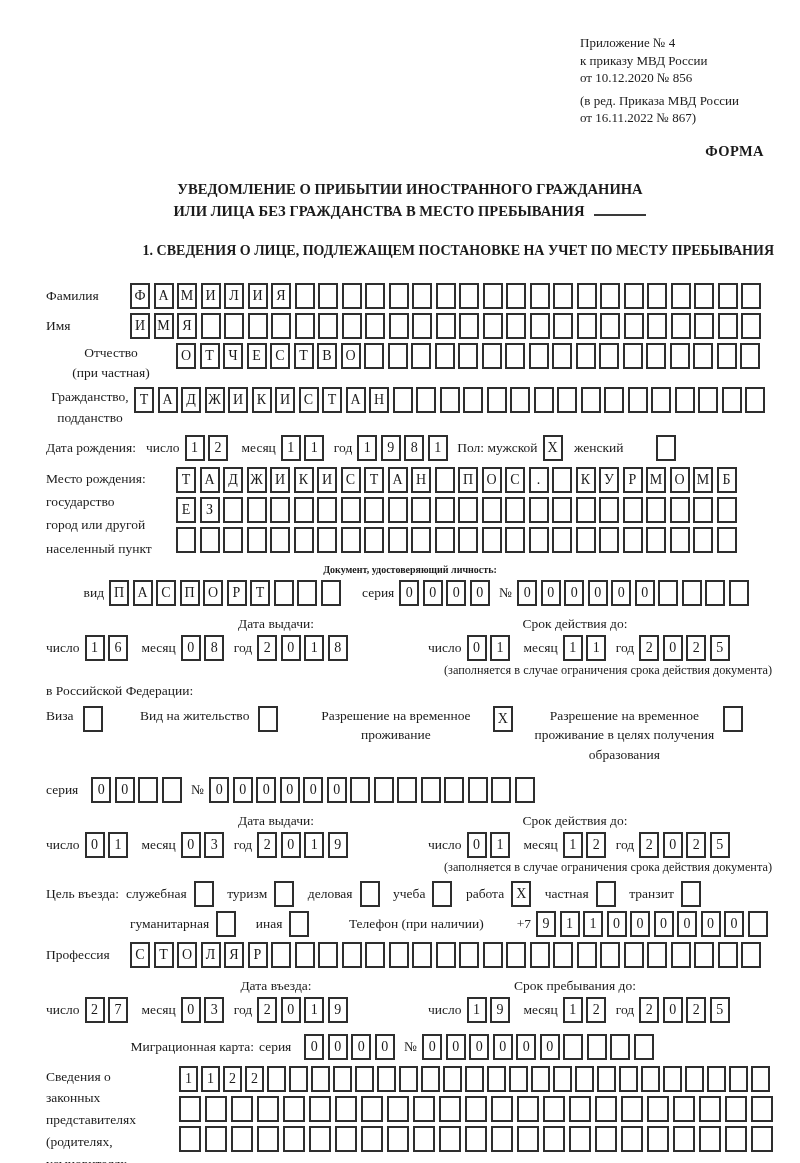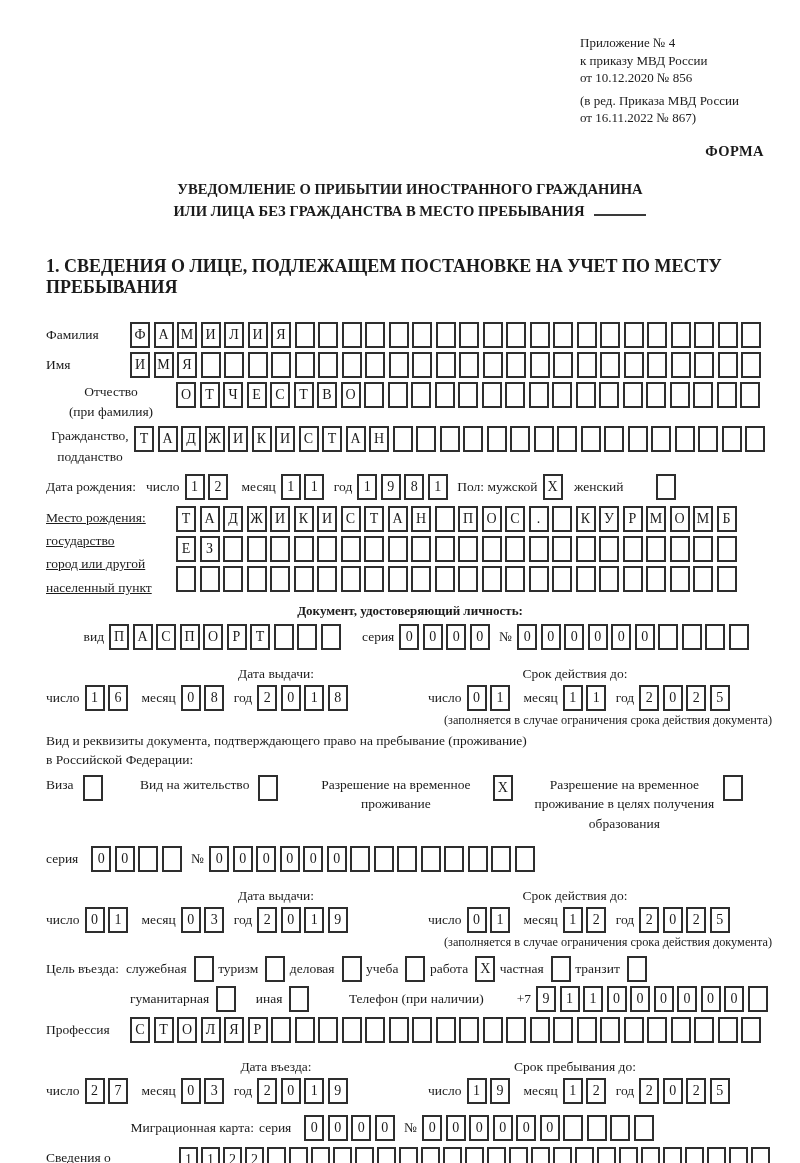--- a/index.html
+++ b/index.html
@@ -7,60 +7,60 @@
     width:800px;height:1163px;box-sizing:border-box;overflow:hidden;
     padding:34px 26px 10px 46px;background:#fff;color:#1b1b1b;
     font-family:"Liberation Serif","DejaVu Serif",serif;font-size:13.5px;
   }
   .annex{margin-left:534px;font-size:13px;line-height:1.35;}
   .annex .line{display:block;}
   .annex .gap{height:5px;}
   .formword{text-align:right;font-weight:bold;font-size:14.5px;margin:16px 10px 0 0;letter-spacing:.4px;}
   .title{text-align:center;font-weight:bold;font-size:14.6px;margin-top:18px;line-height:1.55;}
   .blankline{display:inline-block;width:52px;height:13px;border-bottom:2px solid #3a3a3a;margin-left:10px;}
-  .sec1{text-align:left;font-weight:bold;font-size:18px;margin-top:33px;}
+  .sec1{text-align:right;font-weight:bold;font-size:14px;margin-top:20px;}
   .rows{margin-top:24px;}
   .frow{display:flex;align-items:center;margin-bottom:4px;}
   .frow.top{align-items:flex-start;text-align:center;}
   .cell{
     box-sizing:border-box;flex:none;display:inline-flex;align-items:center;justify-content:center;
     width:20px;height:26px;border:2px solid #2e2e2e;margin-right:3.5px;
     font-size:14px;line-height:1;background:#fff;
   }
   .cell.narrow{width:19px;margin-right:3px;}
   .cell.wide{width:22px;margin-right:4px;}
   .boxes{display:inline-flex;flex:none;}
   .lbl{flex:none;}
   .lbl-84{width:84px;}
   .lbl2{flex:none;width:130px;line-height:1.5;}
   .lbl2 span{display:block;}
   .plabel{flex:none;margin-right:5px;text-align:right;}
   .bp{display:flex;align-items:flex-start;margin-bottom:2px;}
-  .bp-label{flex:none;width:130px;line-height:1.72;text-decoration:underline;}
+  .bp-label{flex:none;width:130px;line-height:1.72;}
   .bp-label span{display:block;}
   .bp-rows .frow{margin-bottom:4px;}
-  .docheading{text-align:center;font-weight:bold;font-size:13px;margin:4px 0 5px;}
-  .datetitles{display:flex;margin-top:16px;}
+  .docheading{text-align:center;font-weight:bold;font-size:10px;margin:4px 0 5px;}
+  .datetitles{display:flex;margin-top:10px;}
   .dt-left{flex:none;width:300px;margin-left:80px;text-align:center;}
   .dt-right{flex:1;text-align:center;padding-right:50px;}
   .daterow{display:flex;align-items:center;margin:3px 0 2px;}
   .dg-left{flex:none;display:flex;align-items:center;width:382px;}
   .dg-right{display:flex;align-items:center;}
   .note{text-align:right;font-size:12.3px;margin:0 2px 5px 0;}
   .textline{margin:3px 0;}
   .optrow{display:flex;align-items:flex-start;margin:7px 0 12px;}
   .opt{display:flex;align-items:flex-start;}
   .optlabel{margin-right:9px;line-height:1.45;}
   .opt-m1{margin-left:34px;}
   .opt-m2{margin-left:26px;}
   .opt-m3{margin-left:18px;}
   .optc .optlabel{text-align:center;}
   .w176{width:176px;}
   .w180{width:180px;}
-  .popt{display:flex;align-items:center;margin-left:1px;}
+  .popt{display:flex;align-items:center;margin-left:10px;}
   .popt .optlabel{margin-right:7px;}
   .indent84{margin-left:84px;}
   .repblock{display:flex;align-items:flex-start;margin-top:6px;}
   .replabel{flex:none;width:133px;line-height:1.62;}
   .replabel span{display:block;}
   .repboxes .frow{margin-bottom:4px;}
   .repnote{text-align:center;font-size:12.3px;margin-top:9px;}
   .mr6{margin-right:6px;}
   .mr10{margin-right:10px;}
   .ml8{margin-left:8px;}
@@ -155,21 +155,21 @@
           <span class="cell"></span>
           <span class="cell"></span>
           <span class="cell"></span>
           <span class="cell"></span>
         </span>
     </div>
 
     <div class="frow top">
       <span class="lbl2">
         <span>Отчество</span>
-        <span>(при фамилия)</span>
+        <span>(при частная)</span>
       </span>
       <span class="boxes">
           <span class="cell">О</span>
           <span class="cell">Т</span>
           <span class="cell">Ч</span>
           <span class="cell">Е</span>
           <span class="cell">С</span>
           <span class="cell">Т</span>
           <span class="cell">В</span>
           <span class="cell">О</span>
@@ -424,21 +424,20 @@
         <span class="boxes">
             <span class="cell">2</span>
             <span class="cell">0</span>
             <span class="cell">2</span>
             <span class="cell">5</span>
           </span>
       </span>
     </div>
     <div class="note">(заполняется в случае ограничения срока действия документа)</div>
 
-    <div class="textline">Вид и реквизиты документа, подтверждающего право на пребывание (проживание)</div>
     <div class="textline">в Российской Федерации:</div>
 
     <div class="optrow">
       <span class="opt">
         <span class="optlabel">Виза</span>
         <span class="boxes">
             <span class="cell"></span>
           </span>
       </span>
       <span class="opt opt-m1">

